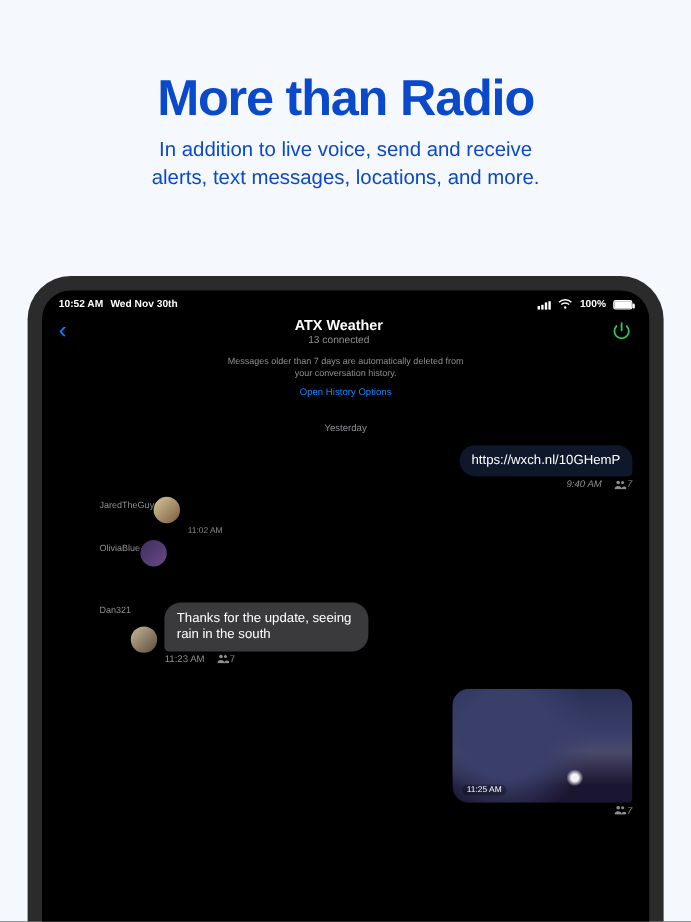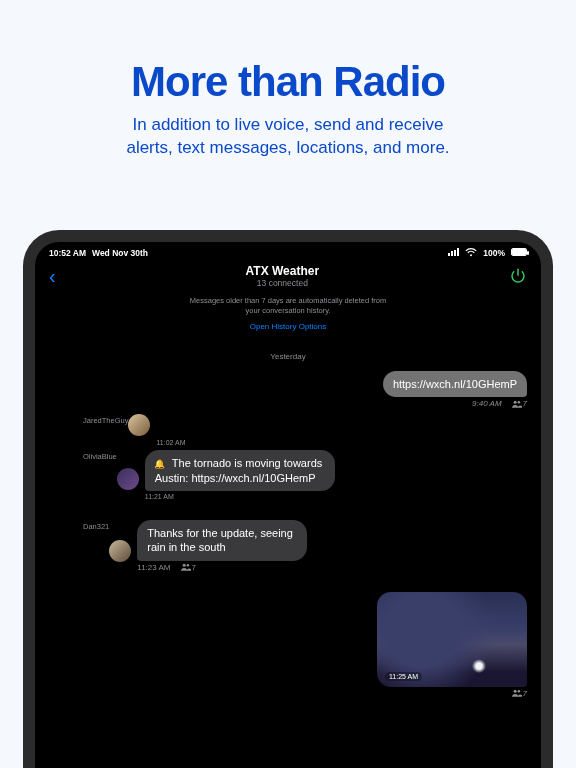--- a/index.html
+++ b/index.html
@@ -54,21 +54,21 @@
 
   
   .statusbar {
     display: flex;
     justify-content: space-between;
     align-items: center;
     padding: 6px 14px 2px 14px;
     font-size: 8.5px;
     font-weight: 600;
   }
-  .statusbar .left, .statusbar .right { display: flex; align-items: flex-start; gap: 6px; }
+  .statusbar .left, .statusbar .right { display: flex; align-items: flex-end; gap: 6px; }
   .signal-bars { display: inline-flex; align-items: flex-end; gap: 1px; }
   .signal-bars span { width: 2px; background:#fff; display:inline-block; }
   .signal-bars span:nth-child(1){height:3px}
   .signal-bars span:nth-child(2){height:4.5px}
   .signal-bars span:nth-child(3){height:6px}
   .signal-bars span:nth-child(4){height:7.5px}
   .wifi-icon svg { display:block; }
   .battery {
     width: 16px; height: 8px; border:1px solid #fff; border-radius:2px; position:relative;
   }
@@ -109,21 +109,21 @@
   .avatar.a3{background:linear-gradient(135deg,#c9b89a,#5a4a3a);}
 
   .bubble {
     border-radius:14px;
     padding:6px 10px;
     max-width: 220px;
     font-size:11px;
     line-height:1.3;
     position:relative;
   }
-  .bubble.blue { background:#737373; color:#fff; border-bottom-right-radius:4px; }
+  .bubble.blue { background:#0f172a; color:#fff; border-bottom-right-radius:4px; }
   .bubble.gray { background:#3a3a3c; color:#fff; border-bottom-left-radius:4px; }
   .ts-below { font-size:7px; color:#8e8e93; margin-top:2px; }
   .double-person { font-size:8px; color:#8e8e93; margin-left:6px; display:inline-flex; align-items:center; gap:1px;}
 
   
   .voice {
     display:flex; align-items:center; gap:8px; width:170px;
   }
   .play-triangle {
     width:0;height:0;border-top:6px solid transparent;border-bottom:6px solid transparent;border-left:9px solid #fff;
@@ -237,26 +237,20 @@
           <div>
             <div class="ts-below" style="margin-left:0">11:02 AM</div>
           </div>
         </div>
       </div>
 
       <div class="stack-left" style="margin-top:4px;">
         <div class="sender">OliviaBlue</div>
         <div class="withavatar">
           <div class="avatar a2"></div>
-          <div>
-            <div class="bubble gray" style="max-width:190px;">
-              <span class="bell">🔔</span><span>  The tornado is moving towards Austin: https://wxch.nl/10GHemP</span>
-            </div>
-            <div class="ts-below" style="margin-left:0">11:21 AM</div>
-          </div>
         </div>
       </div>
 
       <div class="stack-left" style="margin-top:20px;">
         <div class="sender">Dan321</div>
         <div class="withavatar">
           <div class="avatar a3"></div>
           <div>
             <div class="bubble gray" style="max-width:170px;">Thanks for the update, seeing rain in the south</div>
             <div class="meta-left" style="margin-left:0">

